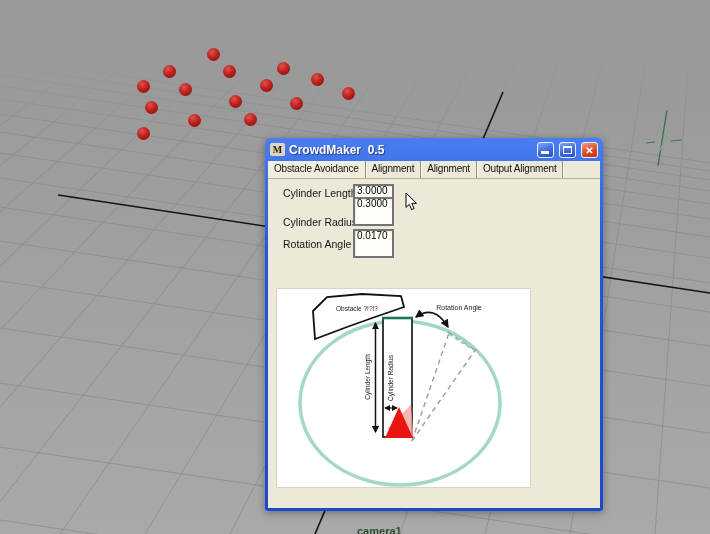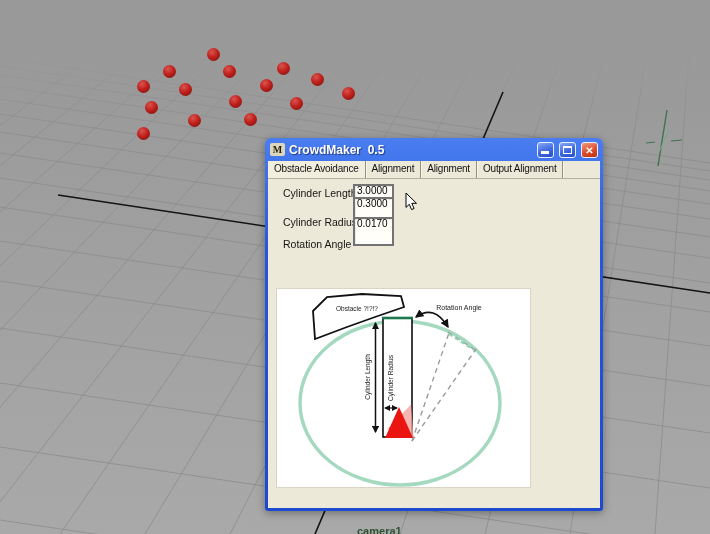--- a/index.html
+++ b/index.html
@@ -154,21 +154,21 @@
         <span class="tab">Output Alignment</span>
       </div>
 
       <div class="fld-label" style="top:26px">Cylinder Length</div>
       <input class="fld-input" style="top: 23px;" value="3.0000">
 
       <div class="fld-label" style="top:55px">Cylinder Radius</div>
       <input class="fld-input" style="top: 36px;" value="0.3000">
 
       <div class="fld-label" style="top:77px">Rotation Angle</div>
-      <input class="fld-input" style="top: 56px;" value="0.0170">
+      <input class="fld-input" style="top: 68px;" value="0.0170">
 
       <svg class="diagram" viewBox="0 0 253 198">
         <defs>
           <marker id="arr" viewBox="0 0 10 10" refX="8.5" refY="5" markerWidth="5" markerHeight="5" orient="auto-start-reverse">
             <path d="M0,0 L10,5 L0,10 z" fill="#111"></path>
           </marker>
         </defs>
         <ellipse cx="123" cy="114" rx="100" ry="82" fill="none" stroke="#a5d9bf" stroke-width="3.5"></ellipse>
         <g stroke="#9a9a9a" stroke-width="1.4" stroke-dasharray="5,4">
           <line x1="135" y1="152" x2="173" y2="41"></line>

